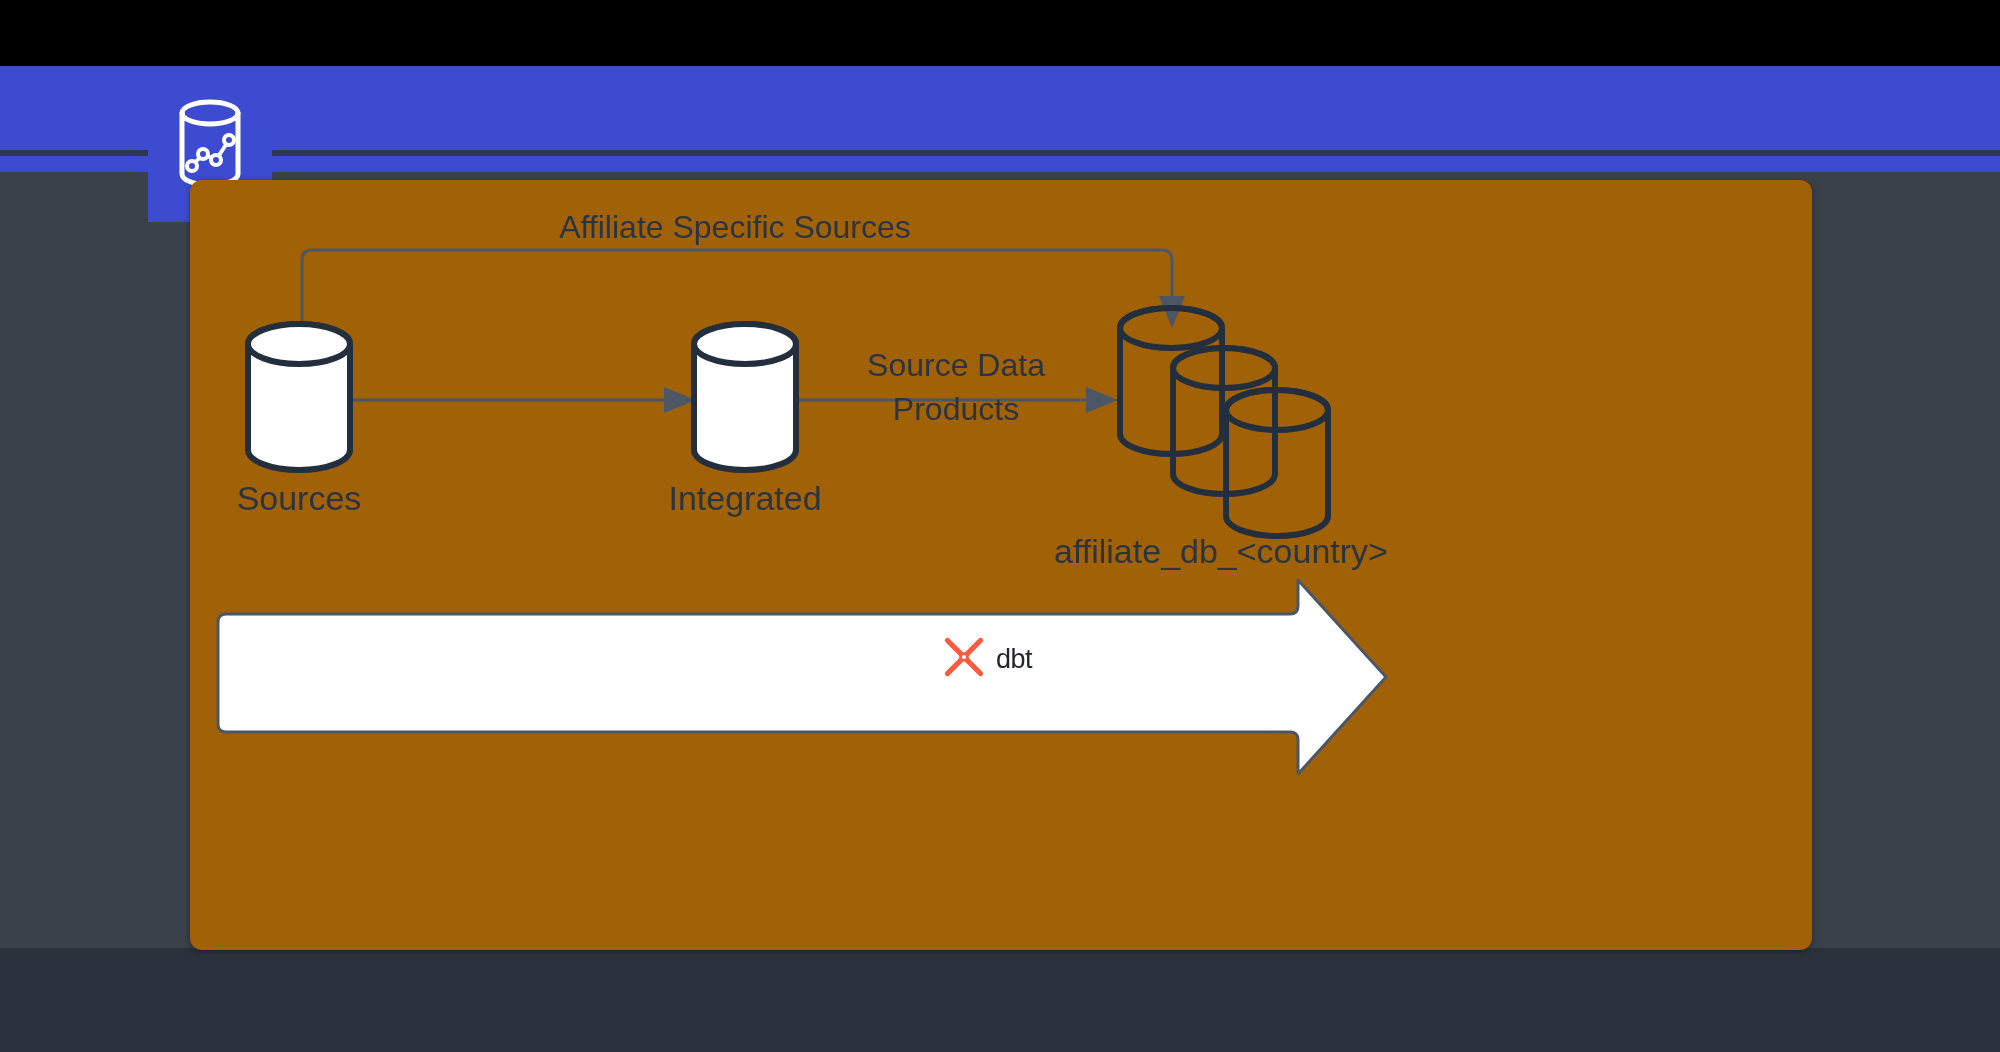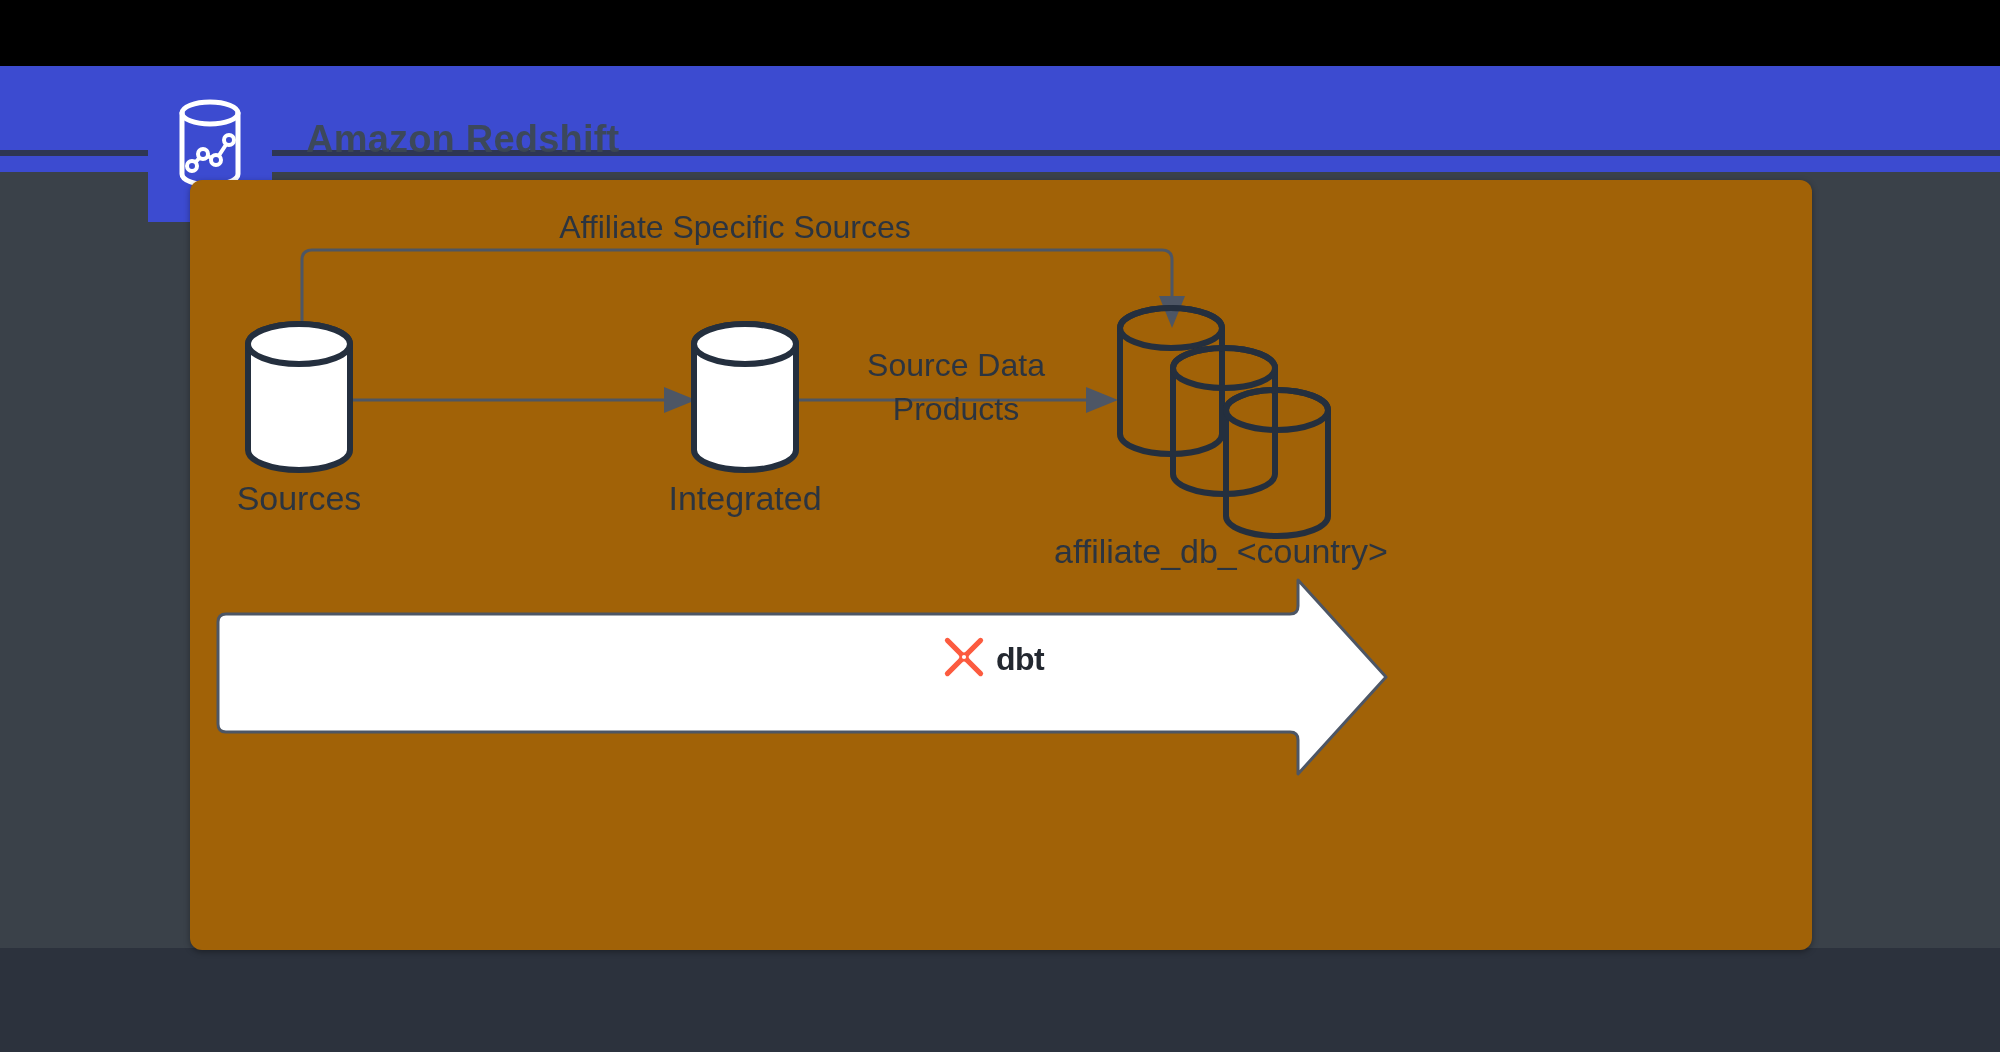--- a/index.html
+++ b/index.html
@@ -146,22 +146,22 @@
   .dbt-logo {
     position: absolute;
     left: 752px;
     top: 455px;
     display: flex;
     align-items: center;
     gap: 10px;
   }
   .dbt-wordmark {
     font-family: "Liberation Sans", sans-serif;
-    font-size: 32px;
-    font-weight: 700;
+    font-size: 27px;
+    font-weight: 400;
     color: #232830;
     letter-spacing: -0.5px;
     line-height: 1;
   }
 </style>
 </head>
 <body>
 
 <div id="stage">
 
@@ -178,21 +178,20 @@
         <path d="M11 17 V78 a28 11 0 0 0 56 0 V17" fill="none" stroke="#ffffff" stroke-width="5" stroke-linecap="round"></path>
         <polyline points="21,70 32,58 45,64 58,44" fill="none" stroke="#ffffff" stroke-width="4" stroke-linecap="round" stroke-linejoin="round"></polyline>
         <circle cx="21" cy="70" r="5" fill="#3c4bd0" stroke="#ffffff" stroke-width="4"></circle>
         <circle cx="32" cy="58" r="5" fill="#3c4bd0" stroke="#ffffff" stroke-width="4"></circle>
         <circle cx="45" cy="64" r="5" fill="#3c4bd0" stroke="#ffffff" stroke-width="4"></circle>
         <circle cx="58" cy="44" r="5" fill="#3c4bd0" stroke="#ffffff" stroke-width="4"></circle>
       </svg>
     </span>
   </div>
 
-  <div class="service-title">Amazon Redshift</div>
 
   <div class="card">
 
     <svg id="diagram" viewBox="0 0 1622 770">
 
       <g>
         <path class="edge" d="M 112 245 L 112 80 Q 112 70 122 70 L 972 70 Q 982 70 982 80 L 982 118"></path>
         <polygon class="edge-head" points="982,148 969,116 995,116"></polygon>
       </g>
       <text class="dg-label dg-label-edge" x="545" y="58" text-anchor="middle">Affiliate Specific Sources</text>

